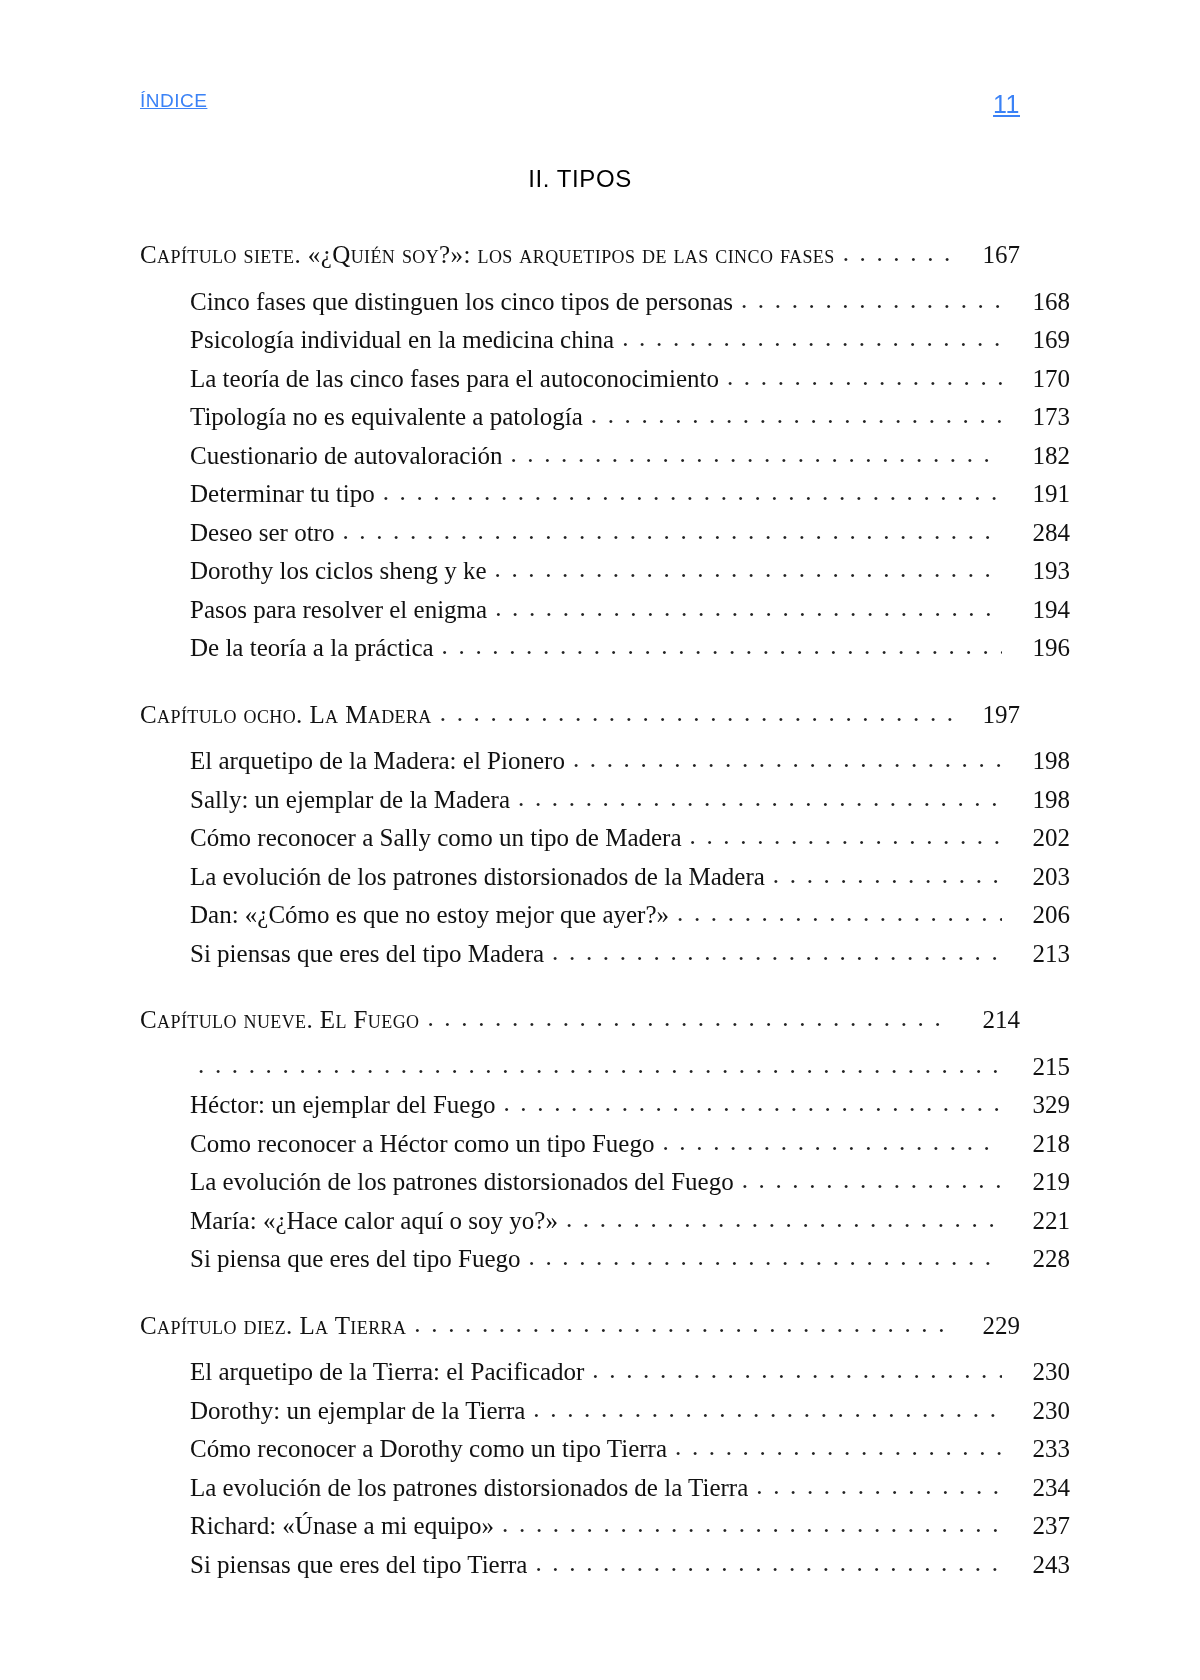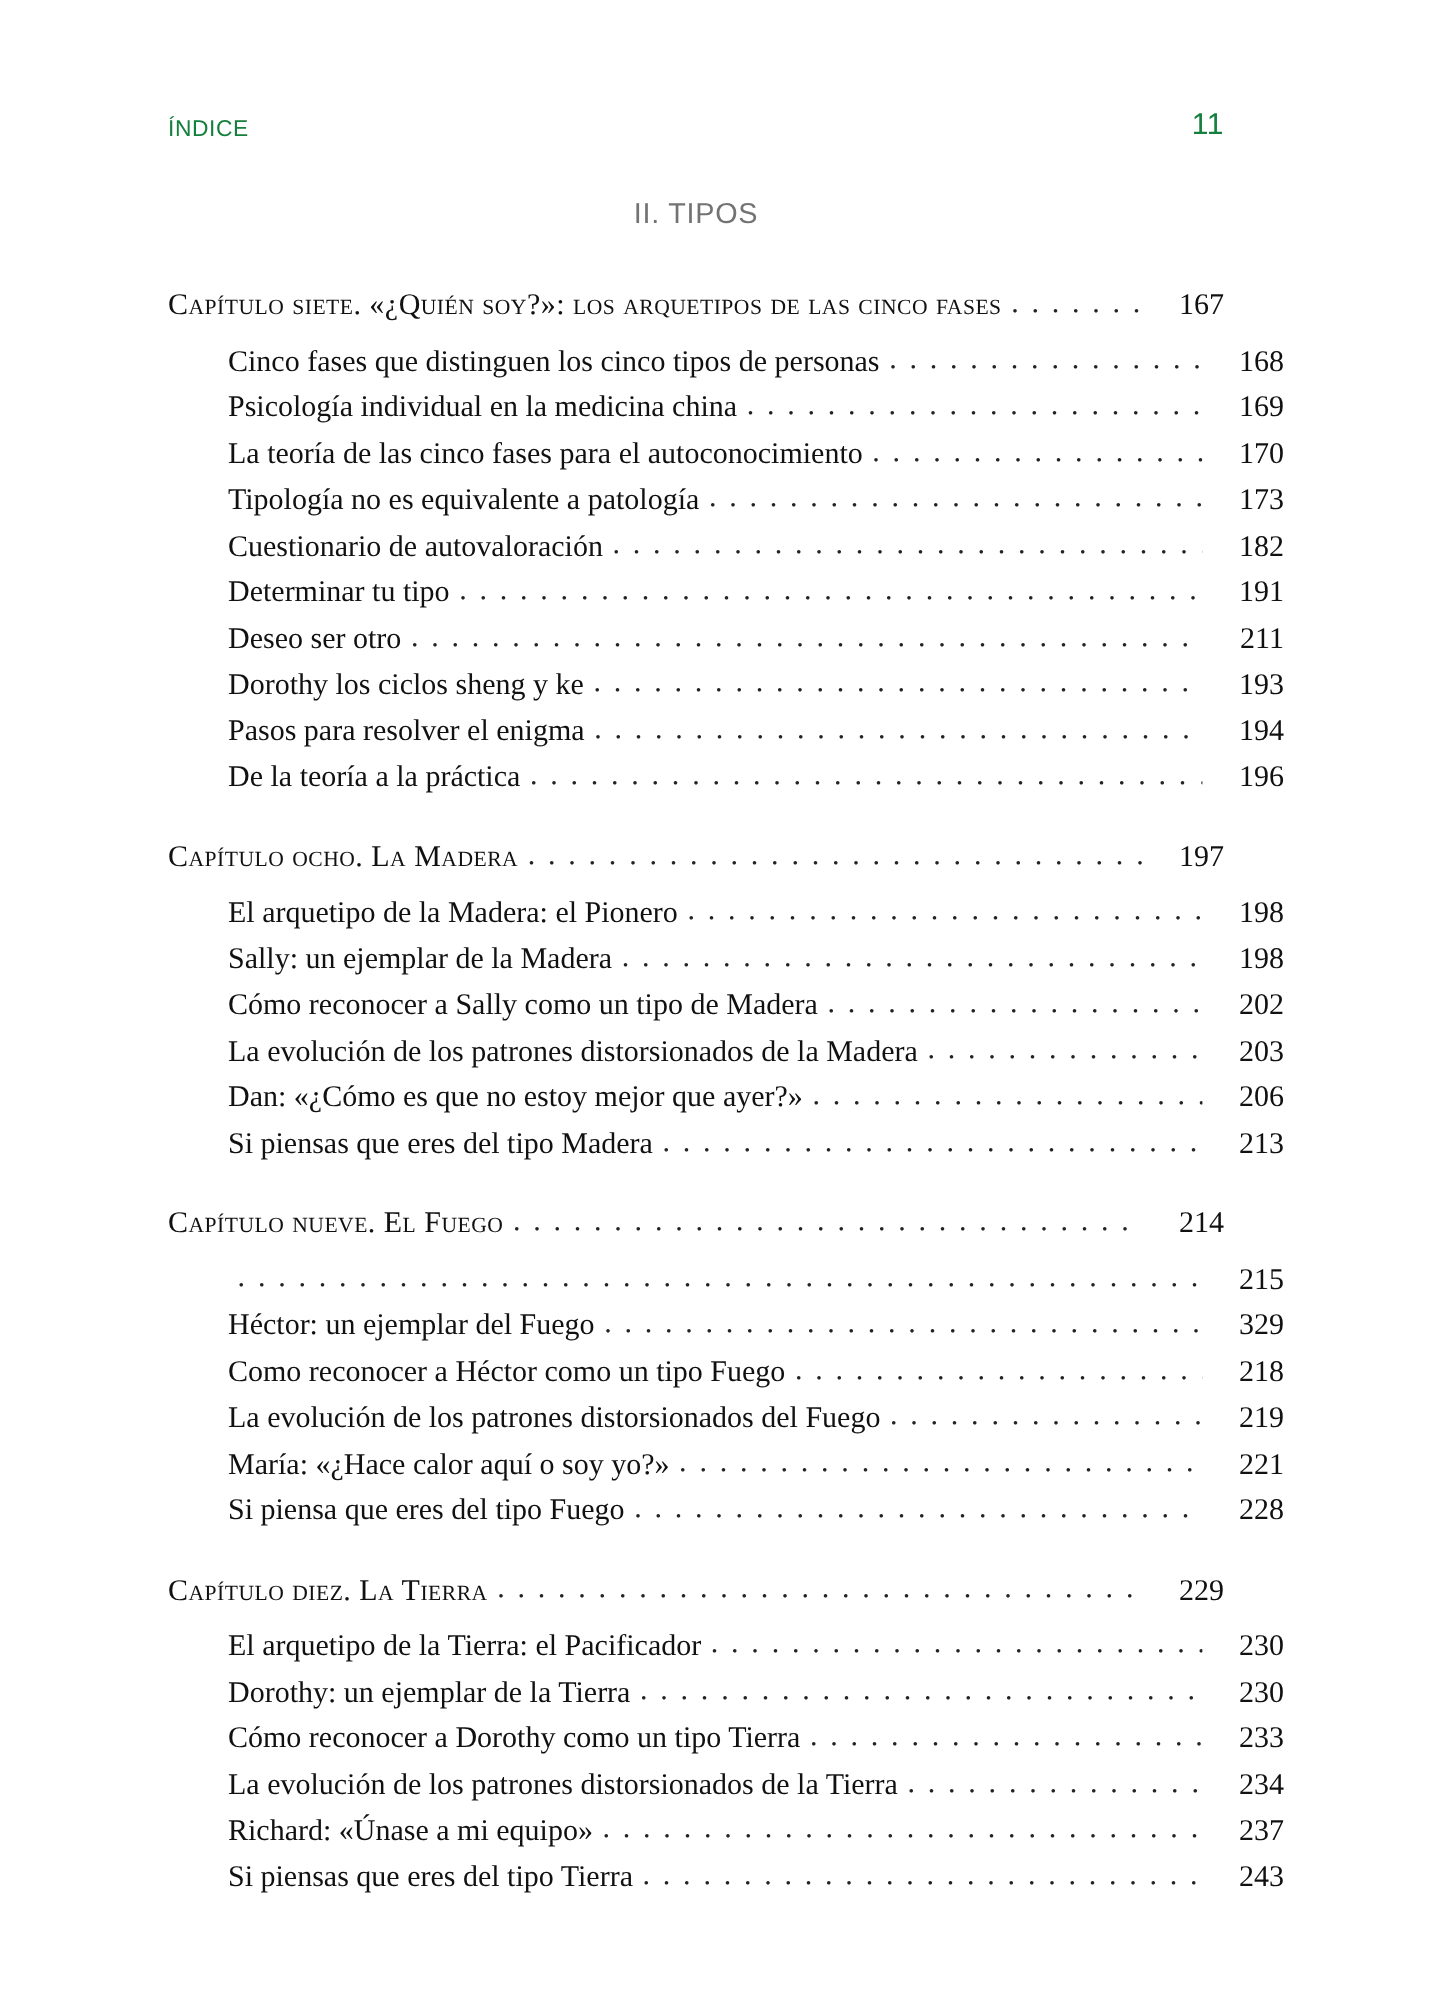--- a/index.html
+++ b/index.html
@@ -21,38 +21,39 @@
   .content {
     position: absolute;
     left: 140px;
     top: 90px;
     width: 880px;
   }
   
   .running-head {
     display: flex;
     justify-content: space-between;
-    align-items: flex-end;
+    align-items: flex-start;
     font-family: "Liberation Sans", sans-serif;
     font-size: 19px;
     letter-spacing: 0.5px;
-    color: #15803d;
+    color: #3b82f6;
     margin-bottom: 46px;
+    text-decoration: underline;
   }
   .running-head .folio {
     font-size: 25px;
     font-family: "Liberation Sans", sans-serif;
   }
   .part-title {
     text-align: center;
     font-family: "Liberation Sans", sans-serif;
     font-size: 24px;
     letter-spacing: 0.6px;
     margin: 0 0 44px 0;
-    color: #737373;
+    color: #000000;
   }
 
   
   .toc-group { margin-bottom: 30px; }
   .toc-group:last-child { margin-bottom: 0; }
 
   .toc-row {
     display: flex;
     align-items: flex-start;
     width: 880px;
@@ -142,21 +143,21 @@
             <span class="page-num">182</span>
           </div>
           <div class="toc-row sub">
             <span class="label">Determinar tu tipo</span>
             <span class="leader">. . . . . . . . . . . . . . . . . . . . . . . . . . . . . . . . . . . . . . . . . . . . . . . . . . . . . . . . . . . . . . . . . . . . . . . . . . . . . . . . . . . . . . . . . </span>
             <span class="page-num">191</span>
           </div>
           <div class="toc-row sub">
             <span class="label">Deseo ser otro</span>
             <span class="leader">. . . . . . . . . . . . . . . . . . . . . . . . . . . . . . . . . . . . . . . . . . . . . . . . . . . . . . . . . . . . . . . . . . . . . . . . . . . . . . . . . . . . . . . . . </span>
-            <span class="page-num">211</span>
+            <span class="page-num">284</span>
           </div>
           <div class="toc-row sub">
             <span class="label"><span>Dorothy los ciclos </span><span class="it">sheng</span><span> y </span><span class="it">ke</span></span>
             <span class="leader">. . . . . . . . . . . . . . . . . . . . . . . . . . . . . . . . . . . . . . . . . . . . . . . . . . . . . . . . . . . . . . . . . . . . . . . . . . . . . . . . . . . . . . . . . </span>
             <span class="page-num">193</span>
           </div>
           <div class="toc-row sub">
             <span class="label">Pasos para resolver el enigma</span>
             <span class="leader">. . . . . . . . . . . . . . . . . . . . . . . . . . . . . . . . . . . . . . . . . . . . . . . . . . . . . . . . . . . . . . . . . . . . . . . . . . . . . . . . . . . . . . . . . </span>
             <span class="page-num">194</span>

